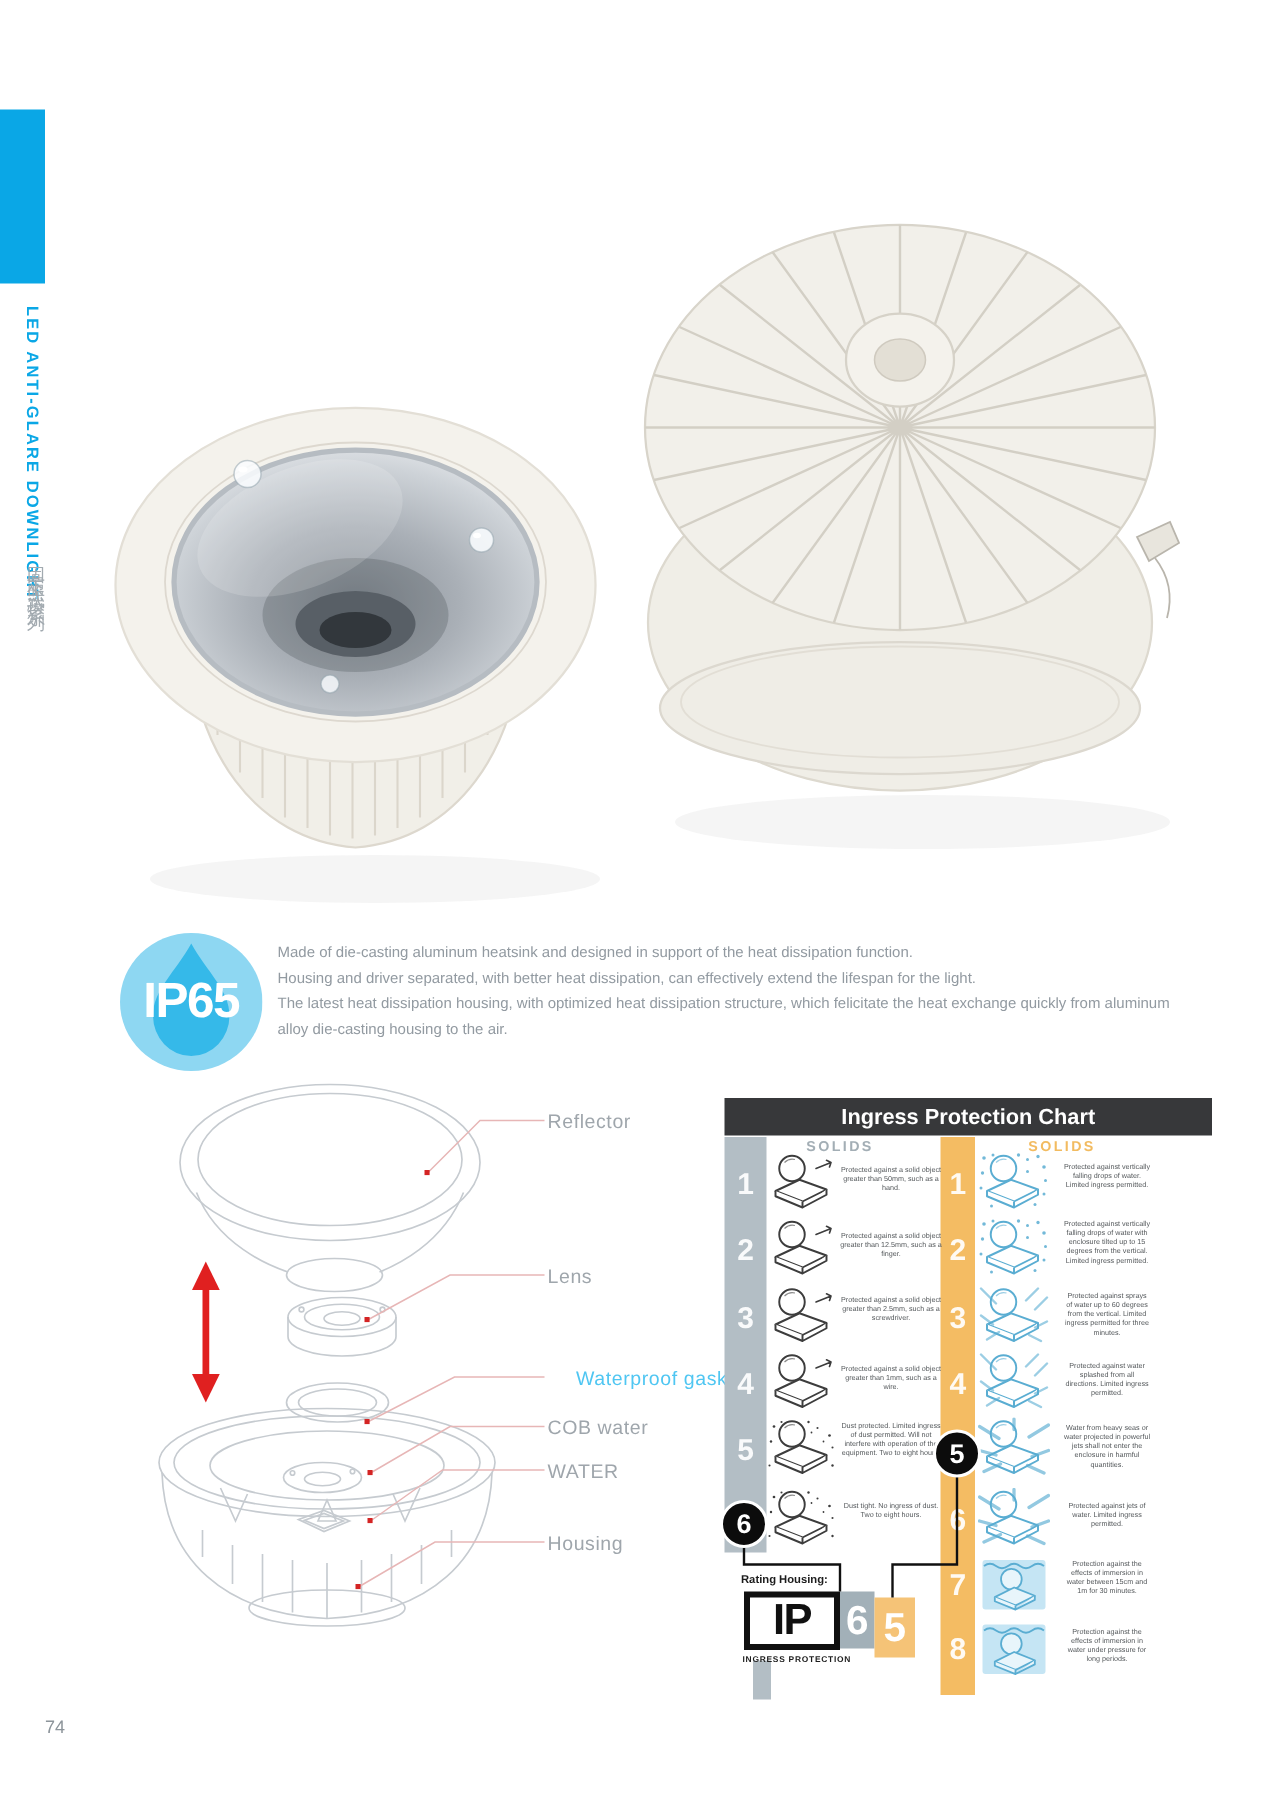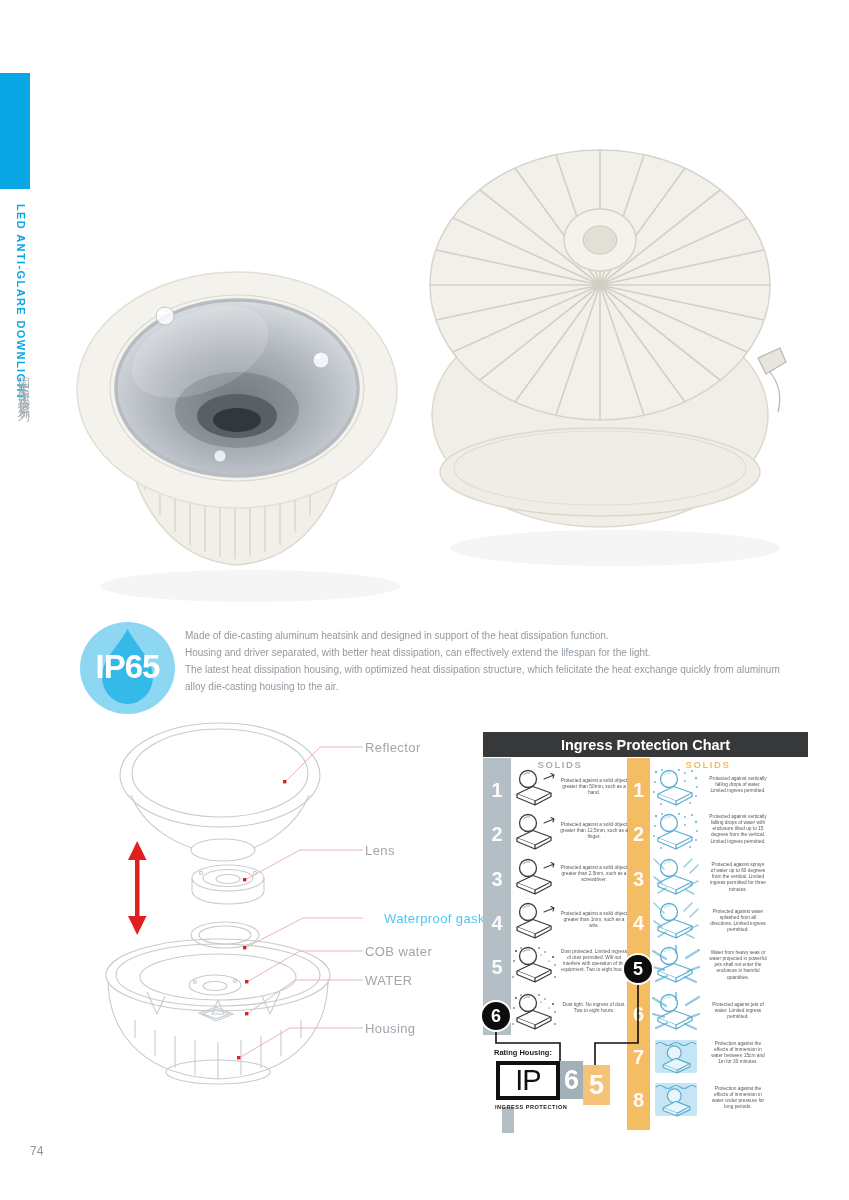--- a/index.html
+++ b/index.html
@@ -54,21 +54,21 @@
   .ipr-txt.w { left:226px; width:58px; }
   .r1{top:36px}.r2{top:80px}.r3{top:125px}.r4{top:169px}.r5{top:213px}.r6{top:260px}.r7{top:303px}.r8{top:346px}
   .badge { position:absolute; width:32px; height:32px; border-radius:50%; background:#0c0c0c; color:#fff;
     border:2px solid #fff; display:flex; align-items:center; justify-content:center;
     font-weight:bold; font-size:18px; z-index:5; }
   .badge.b6 { left:-3px; top:268px; }
   .badge.b5 { left:139px; top:221px; }
   .conn { position:absolute; left:0; top:0; width:285px; height:403px; pointer-events:none; z-index:4; }
   .rating-label { position:absolute; left:11px; top:316px; font-size:7.5px; font-weight:bold; color:#1c1c1c; }
   .rx-ip { position:absolute; left:13px; top:329px; width:64px; height:39px; background:#fff;
-    border:4px solid #101010; color:#101010; font-weight:normal; font-size:29px; letter-spacing:-1px;
+    border:4px solid #101010; color:#101010; font-weight:bold; font-size:29px; letter-spacing:-1px;
     display:flex; align-items:center; justify-content:center; }
   .rx-d { position:absolute; display:flex; align-items:center; justify-content:center;
     color:#fff; font-weight:bold; font-size:27px; }
   .rx-6 { left:77px; top:329px; width:23px; height:38px; background:#a2b0b8; }
   .rx-5 { left:100px; top:333px; width:27px; height:40px; background:#f5c377; }
   .rating-caption { position:absolute; left:12px; top:372px; font-size:5.6px; font-weight:bold;
     letter-spacing:.5px; color:#1c1c1c; }
 </style>
 </head>
 <body>

